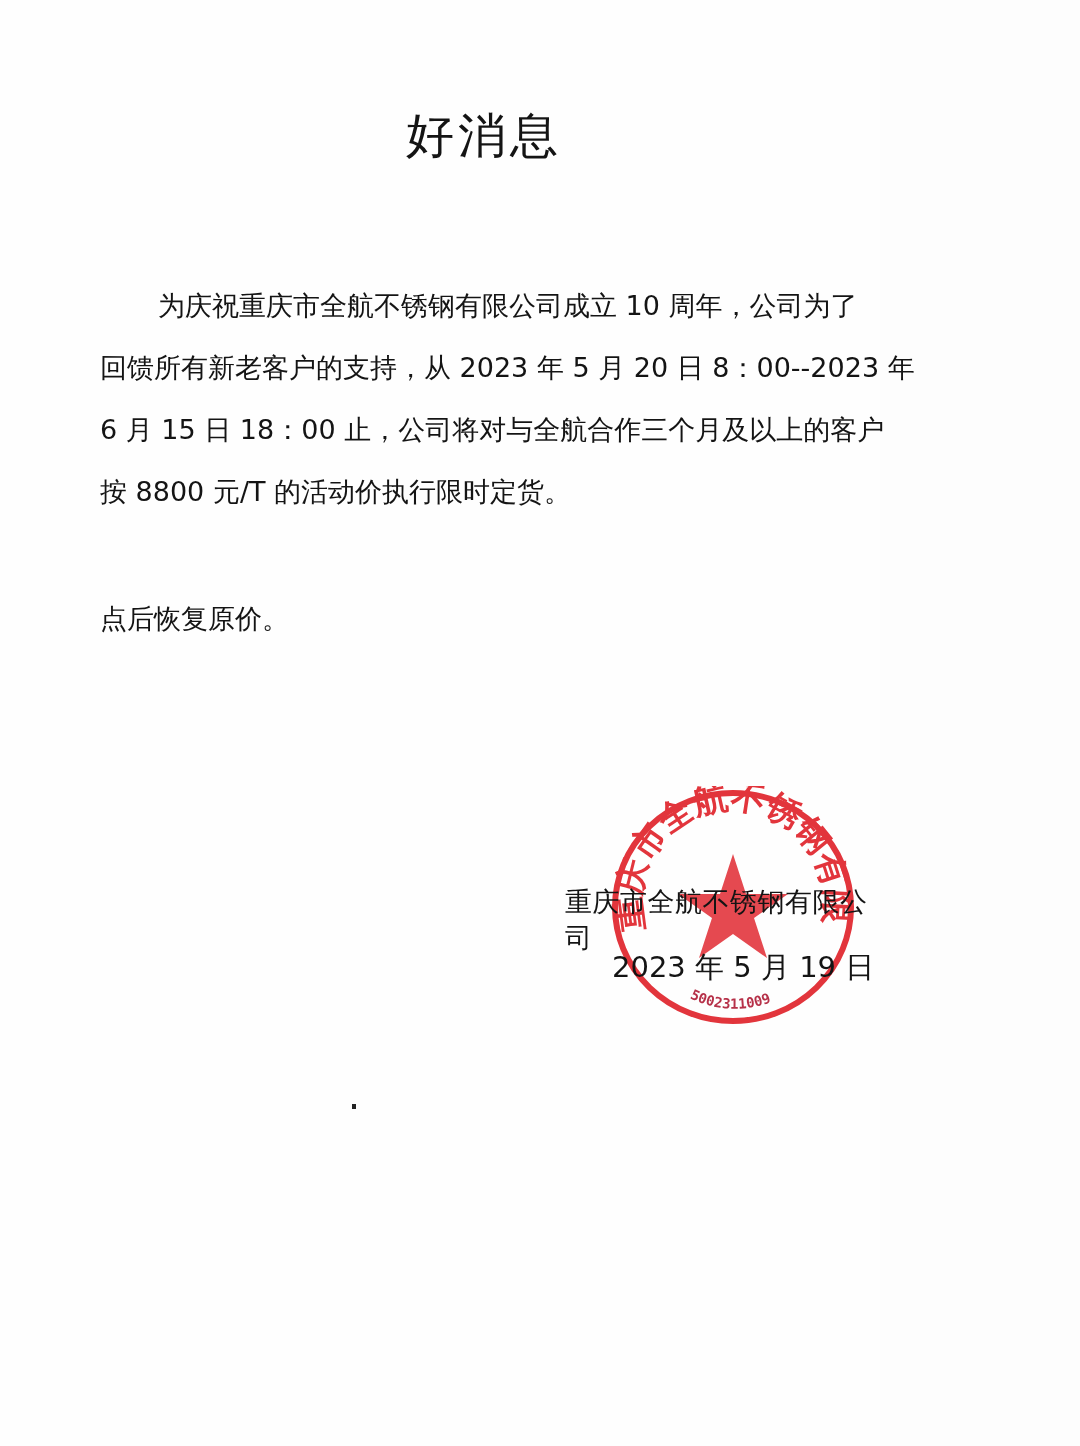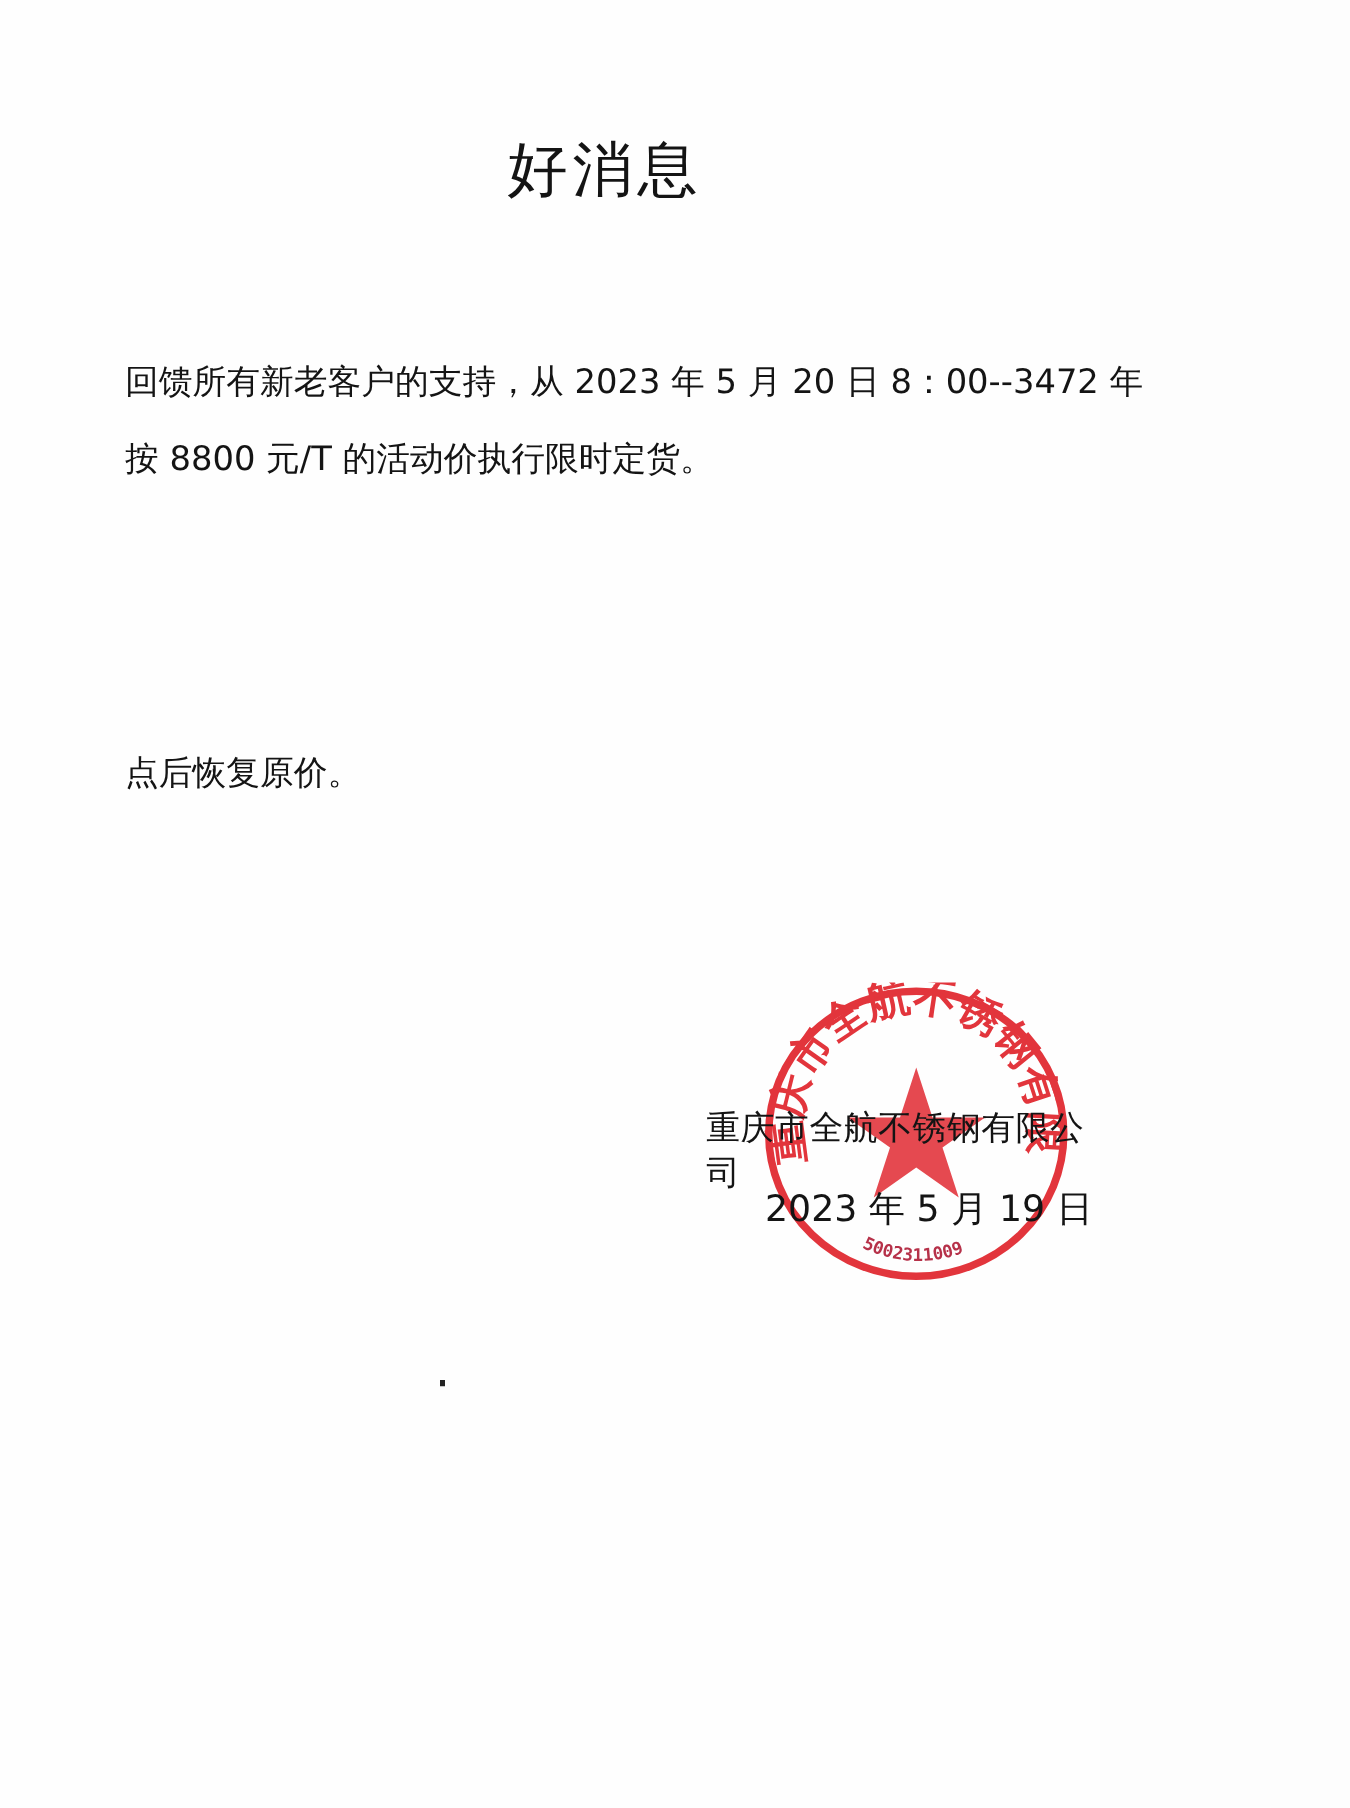--- a/index.html
+++ b/index.html
@@ -91,21 +91,23 @@
   </style>
 </head>
 <body>
 
 <div class="page">
 
   <h1 class="title"><span>好消息</span></h1>
 
 
   <div class="para p1">
-    <span class="line">回馈所有新老客户的支持，从 2023 年 5 月 20 日 8：00--3472 年</span>
+    <span class="line indent">为庆祝重庆市全航不锈钢有限公司成立 10 周年，公司为了</span>
+    <span class="line">回馈所有新老客户的支持，从 2023 年 5 月 20 日 8：00--2023 年</span>
+    <span class="line">6 月 15 日 18：00 止，公司将对与全航合作三个月及以上的客户</span>
     <span class="line">按 8800 元/T 的活动价执行限时定货。</span>
   </div>
 
   <div class="para p2">
     <span class="line">点后恢复原价。</span>
   </div>
 
   <svg class="seal" viewBox="0 0 250 242" xmlns="http://www.w3.org/2000/svg">
     <defs>
       <path id="sealArc" d="M 40 150 A 92 92 0 1 1 210 150" fill="none"></path>

